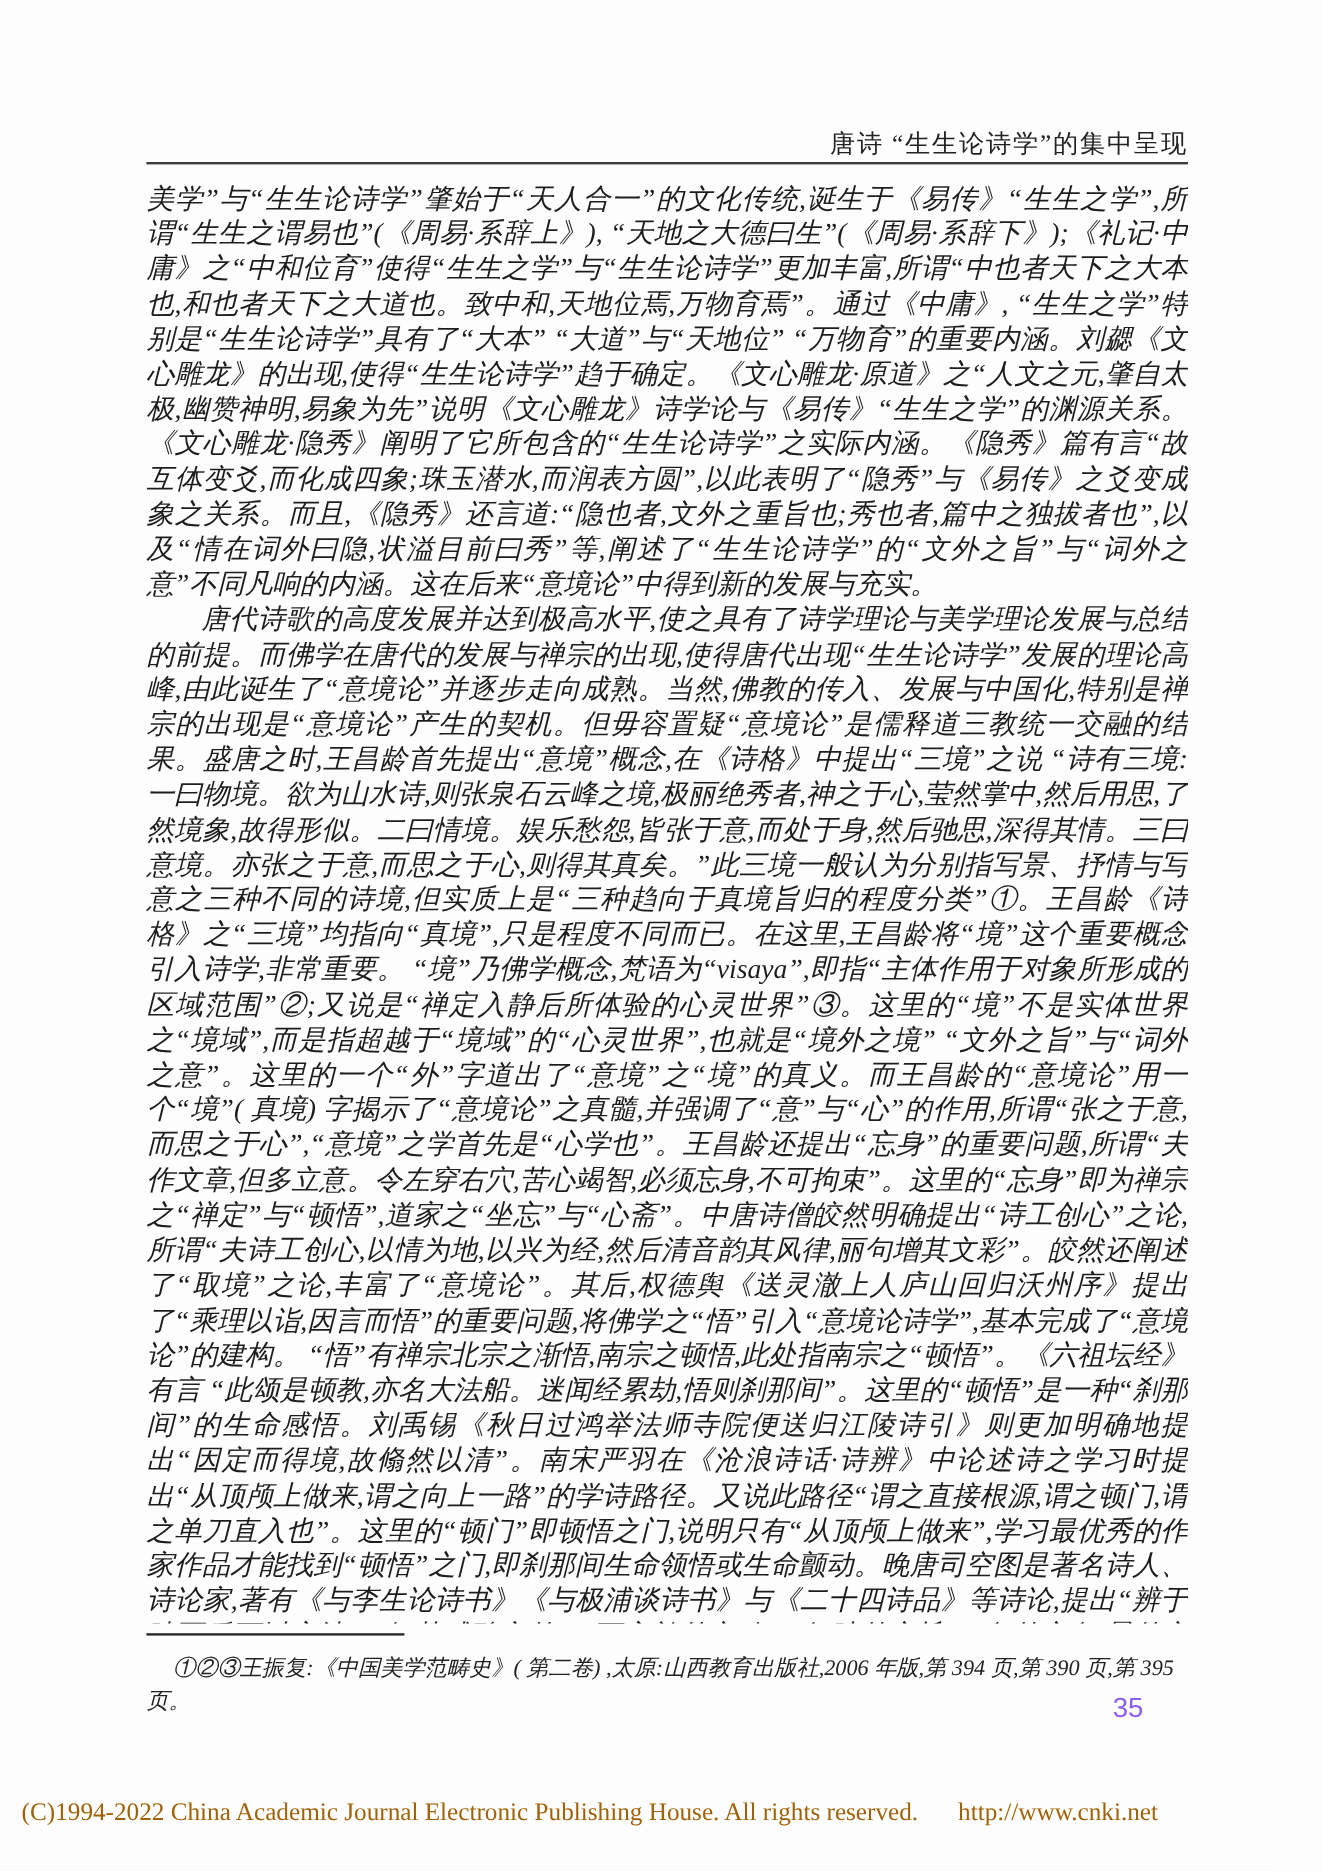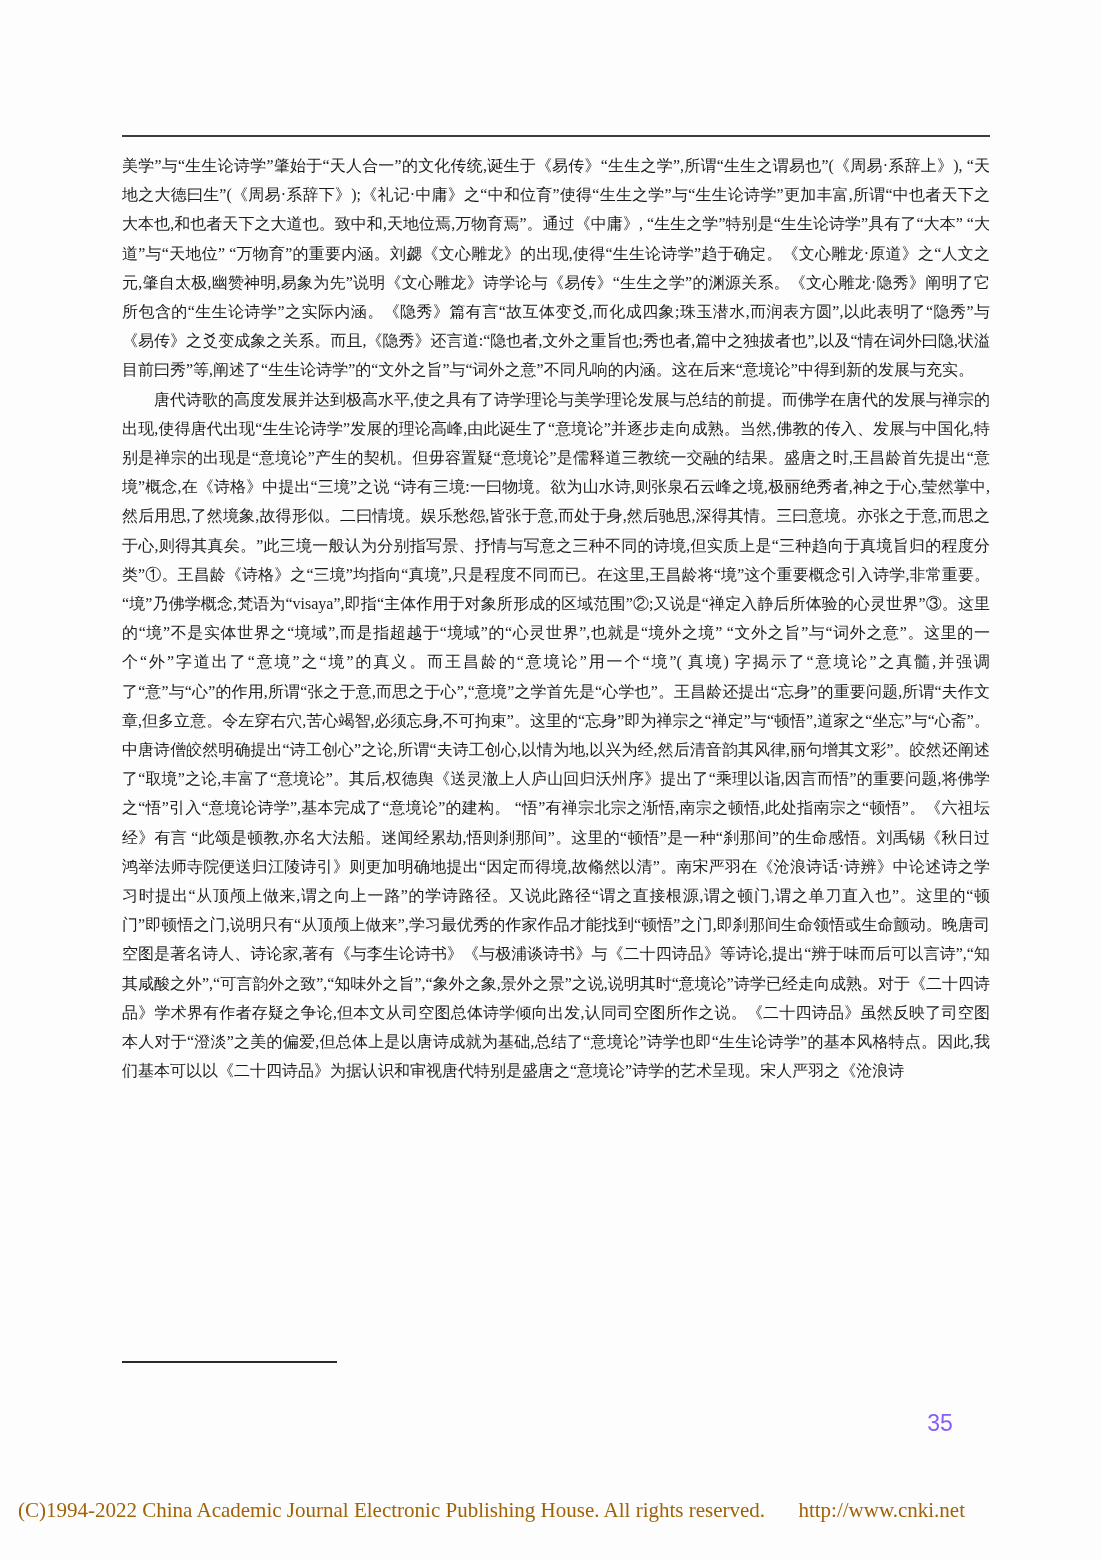--- a/index.html
+++ b/index.html
@@ -18,23 +18,24 @@
     font-size:21px;letter-spacing:1.5px;color:#222;
     white-space:nowrap;
   }
   .header-rule{
     position:absolute;top:135px;left:122px;width:868px;height:2px;
     background:#3c3c3c;
   }
   .body-text{
     position:absolute;top:151px;left:122px;width:868px;height:1202px;
     overflow:hidden;
-    font-size:16px;line-height:29.2px;
+    font-size:23px;line-height:29.2px;
     text-align:justify;
     text-justify:inter-character;
+    font-style:italic;
   }
   .body-text p{margin:0;padding:0;}
   .body-text p.indent{text-indent:2em;}
   .footnote-rule{
     position:absolute;top:1361px;left:122px;width:215px;height:2px;
     background:#2a2a2a;
   }
   .footnote{
     position:absolute;top:1378px;left:122px;width:868px;
     font-size:18.5px;line-height:27px;
@@ -54,30 +55,32 @@
     font-size:21px;color:#a16207;
     white-space:nowrap;
   }
   .watermark .url{margin-left:28px;}
 </style>
 </head>
 <body>
 
 <div class="page">
 
+  <div class="header-title">唐诗 “生生论诗学”的集中呈现</div>
 
   <div class="header-rule"></div>
 
   <div class="body-text">
     <p>美学”与“生生论诗学”肇始于“天人合一”的文化传统,诞生于《易传》“生生之学”,所谓“生生之谓易也”(《周易·系辞上》), “天地之大德曰生”(《周易·系辞下》);《礼记·中庸》之“中和位育”使得“生生之学”与“生生论诗学”更加丰富,所谓“中也者天下之大本也,和也者天下之大道也。致中和,天地位焉,万物育焉”。通过《中庸》, “生生之学”特别是“生生论诗学”具有了“大本” “大道”与“天地位” “万物育”的重要内涵。刘勰《文心雕龙》的出现,使得“生生论诗学”趋于确定。《文心雕龙·原道》之“人文之元,肇自太极,幽赞神明,易象为先”说明《文心雕龙》诗学论与《易传》“生生之学”的渊源关系。《文心雕龙·隐秀》阐明了它所包含的“生生论诗学”之实际内涵。《隐秀》篇有言“故互体变爻,而化成四象;珠玉潜水,而润表方圆”,以此表明了“隐秀”与《易传》之爻变成象之关系。而且,《隐秀》还言道:“隐也者,文外之重旨也;秀也者,篇中之独拔者也”,以及“情在词外曰隐,状溢目前曰秀”等,阐述了“生生论诗学”的“文外之旨”与“词外之意”不同凡响的内涵。这在后来“意境论”中得到新的发展与充实。</p>
     <p class="indent">唐代诗歌的高度发展并达到极高水平,使之具有了诗学理论与美学理论发展与总结的前提。而佛学在唐代的发展与禅宗的出现,使得唐代出现“生生论诗学”发展的理论高峰,由此诞生了“意境论”并逐步走向成熟。当然,佛教的传入、发展与中国化,特别是禅宗的出现是“意境论”产生的契机。但毋容置疑“意境论”是儒释道三教统一交融的结果。盛唐之时,王昌龄首先提出“意境”概念,在《诗格》中提出“三境”之说 “诗有三境:一曰物境。欲为山水诗,则张泉石云峰之境,极丽绝秀者,神之于心,莹然掌中,然后用思,了然境象,故得形似。二曰情境。娱乐愁怨,皆张于意,而处于身,然后驰思,深得其情。三曰意境。亦张之于意,而思之于心,则得其真矣。”此三境一般认为分别指写景、抒情与写意之三种不同的诗境,但实质上是“三种趋向于真境旨归的程度分类”①。王昌龄《诗格》之“三境”均指向“真境”,只是程度不同而已。在这里,王昌龄将“境”这个重要概念引入诗学,非常重要。 “境”乃佛学概念,梵语为“visaya”,即指“主体作用于对象所形成的区域范围”②;又说是“禅定入静后所体验的心灵世界”③。这里的“境”不是实体世界之“境域”,而是指超越于“境域”的“心灵世界”,也就是“境外之境” “文外之旨”与“词外之意”。这里的一个“外”字道出了“意境”之“境”的真义。而王昌龄的“意境论”用一个“境”( 真境) 字揭示了“意境论”之真髓,并强调了“意”与“心”的作用,所谓“张之于意,而思之于心”,“意境”之学首先是“心学也”。王昌龄还提出“忘身”的重要问题,所谓“夫作文章,但多立意。令左穿右穴,苦心竭智,必须忘身,不可拘束”。这里的“忘身”即为禅宗之“禅定”与“顿悟”,道家之“坐忘”与“心斋”。中唐诗僧皎然明确提出“诗工创心”之论,所谓“夫诗工创心,以情为地,以兴为经,然后清音韵其风律,丽句增其文彩”。皎然还阐述了“取境”之论,丰富了“意境论”。其后,权德舆《送灵澈上人庐山回归沃州序》提出了“乘理以诣,因言而悟”的重要问题,将佛学之“悟”引入“意境论诗学”,基本完成了“意境论”的建构。 “悟”有禅宗北宗之渐悟,南宗之顿悟,此处指南宗之“顿悟”。《六祖坛经》有言 “此颂是顿教,亦名大法船。迷闻经累劫,悟则刹那间”。这里的“顿悟”是一种“刹那间”的生命感悟。刘禹锡《秋日过鸿举法师寺院便送归江陵诗引》则更加明确地提出“因定而得境,故翛然以清”。南宋严羽在《沧浪诗话·诗辨》中论述诗之学习时提出“从顶颅上做来,谓之向上一路”的学诗路径。又说此路径“谓之直接根源,谓之顿门,谓之单刀直入也”。这里的“顿门”即顿悟之门,说明只有“从顶颅上做来”,学习最优秀的作家作品才能找到“顿悟”之门,即刹那间生命领悟或生命颤动。晚唐司空图是著名诗人、诗论家,著有《与李生论诗书》《与极浦谈诗书》与《二十四诗品》等诗论,提出“辨于味而后可以言诗”,“知其咸酸之外”,“可言韵外之致”,“知味外之旨”,“象外之象,景外之景”之说,说明其时“意境论”诗学已经走向成熟。对于《二十四诗品》学术界有作者存疑之争论,但本文从司空图总体诗学倾向出发,认同司空图所作之说。《二十四诗品》虽然反映了司空图本人对于“澄淡”之美的偏爱,但总体上是以唐诗成就为基础,总结了“意境论”诗学也即“生生论诗学”的基本风格特点。因此,我们基本可以以《二十四诗品》为据认识和审视唐代特别是盛唐之“意境论”诗学的艺术呈现。宋人严羽之《沧浪诗</p>
   </div>
 
   <div class="footnote-rule"></div>
 
+  <div class="footnote">①②③王振复:《中国美学范畴史》( 第二卷) ,太原:山西教育出版社,2006 年版,第 394 页,第 390 页,第 395 页。</div>
 
   <div class="page-number">35</div>
 
   <div class="watermark">
     <span>(C)1994-2022 China Academic Journal Electronic Publishing House. All rights reserved.</span>
     <span class="url">http://www.cnki.net</span>
   </div>
 
 </div>
 

